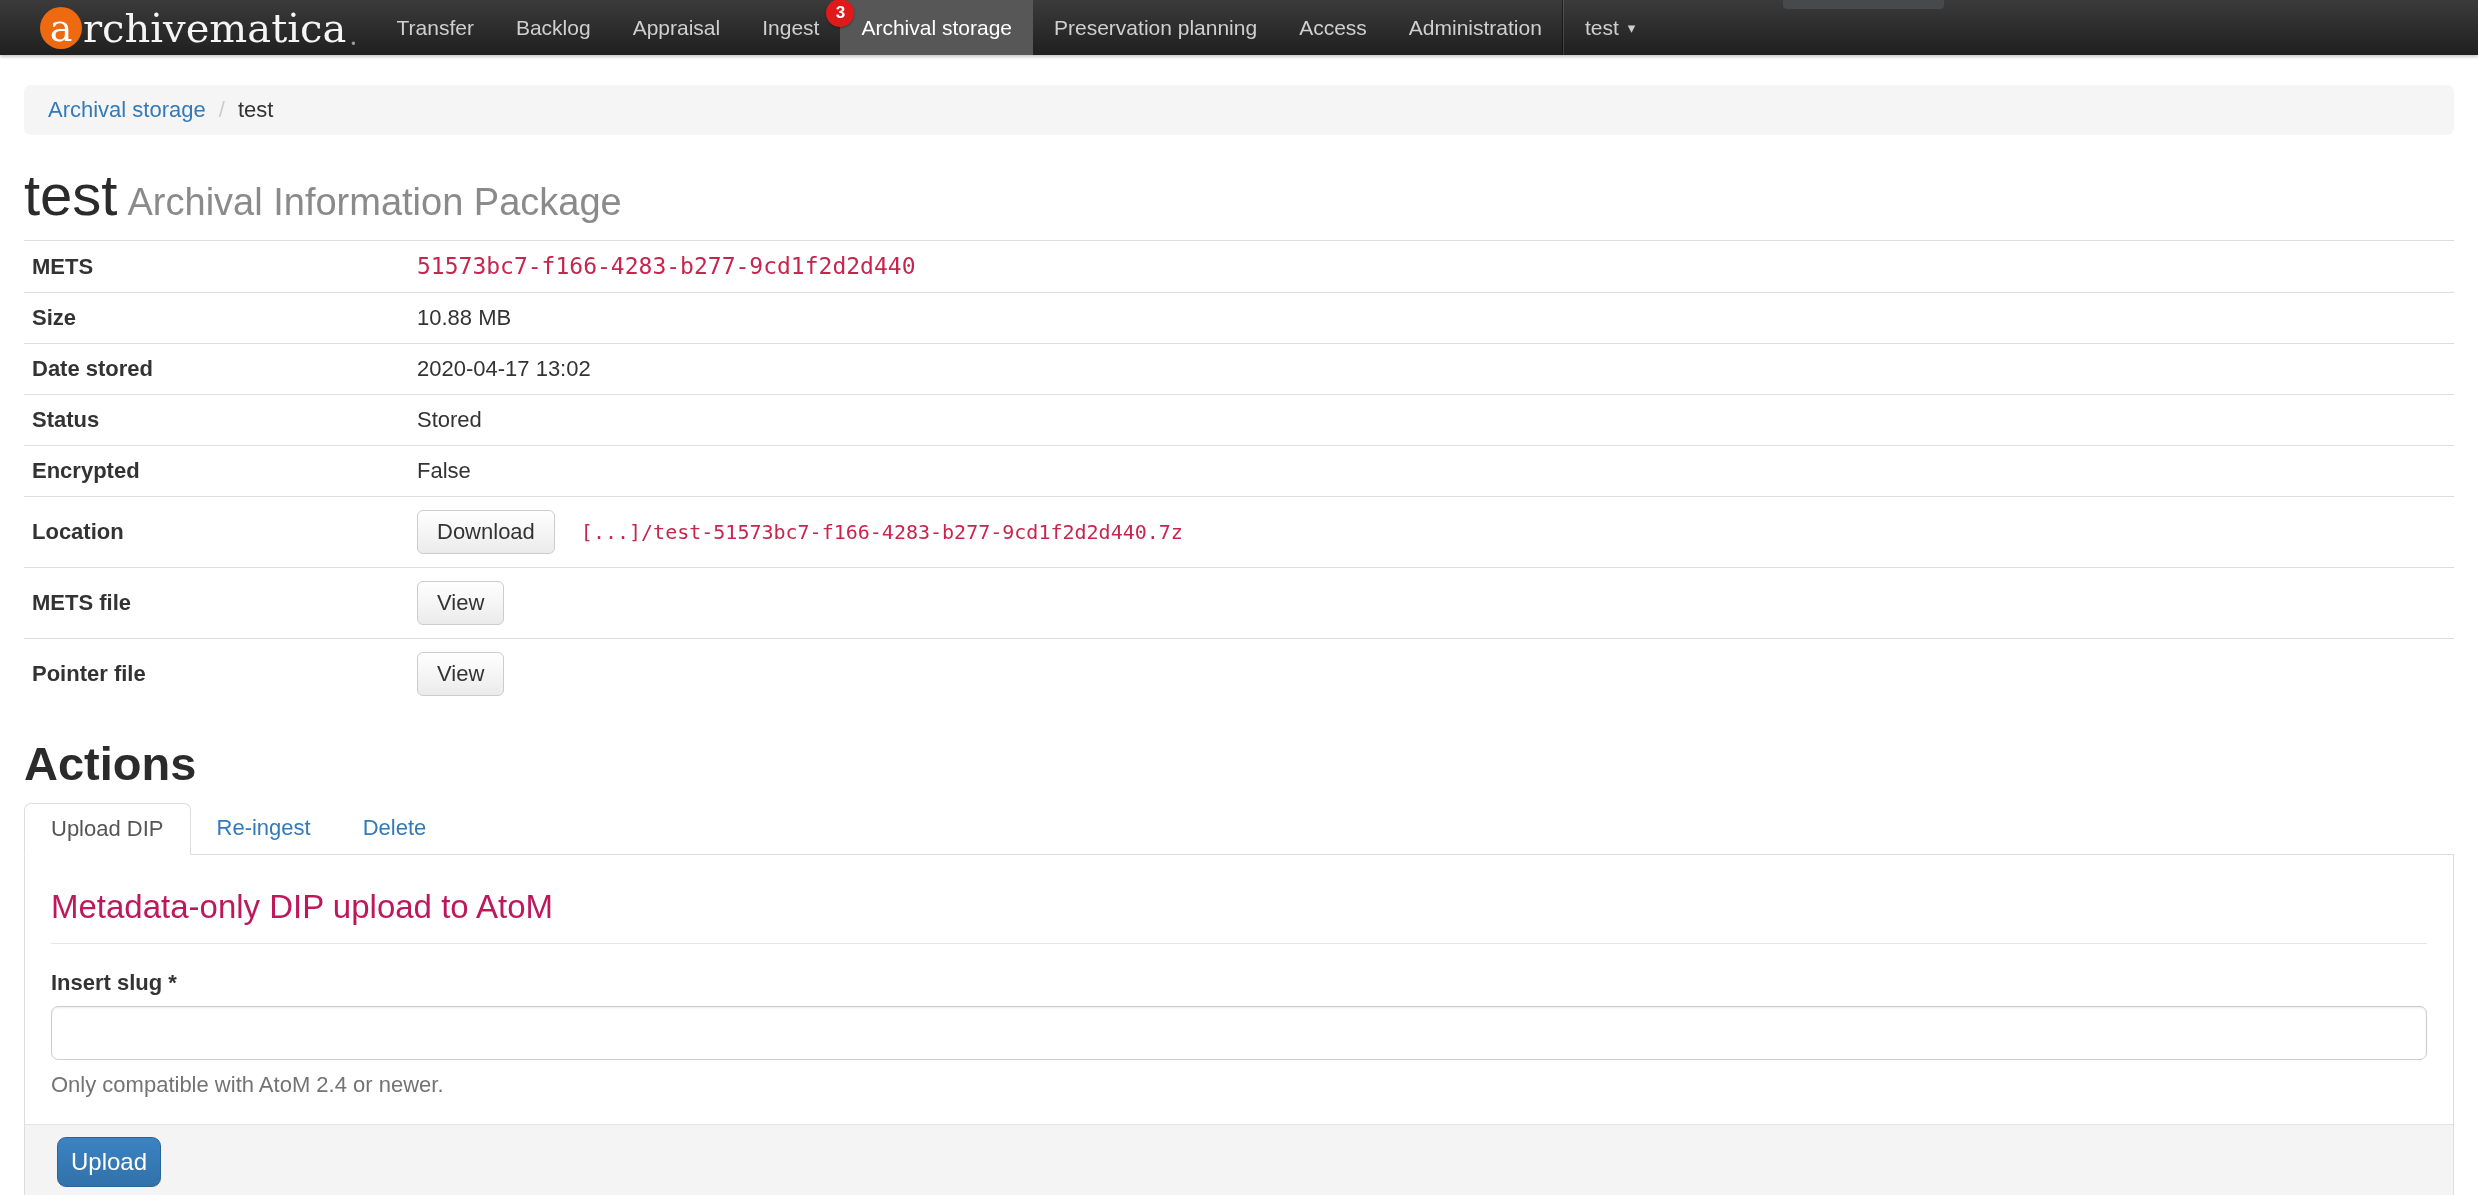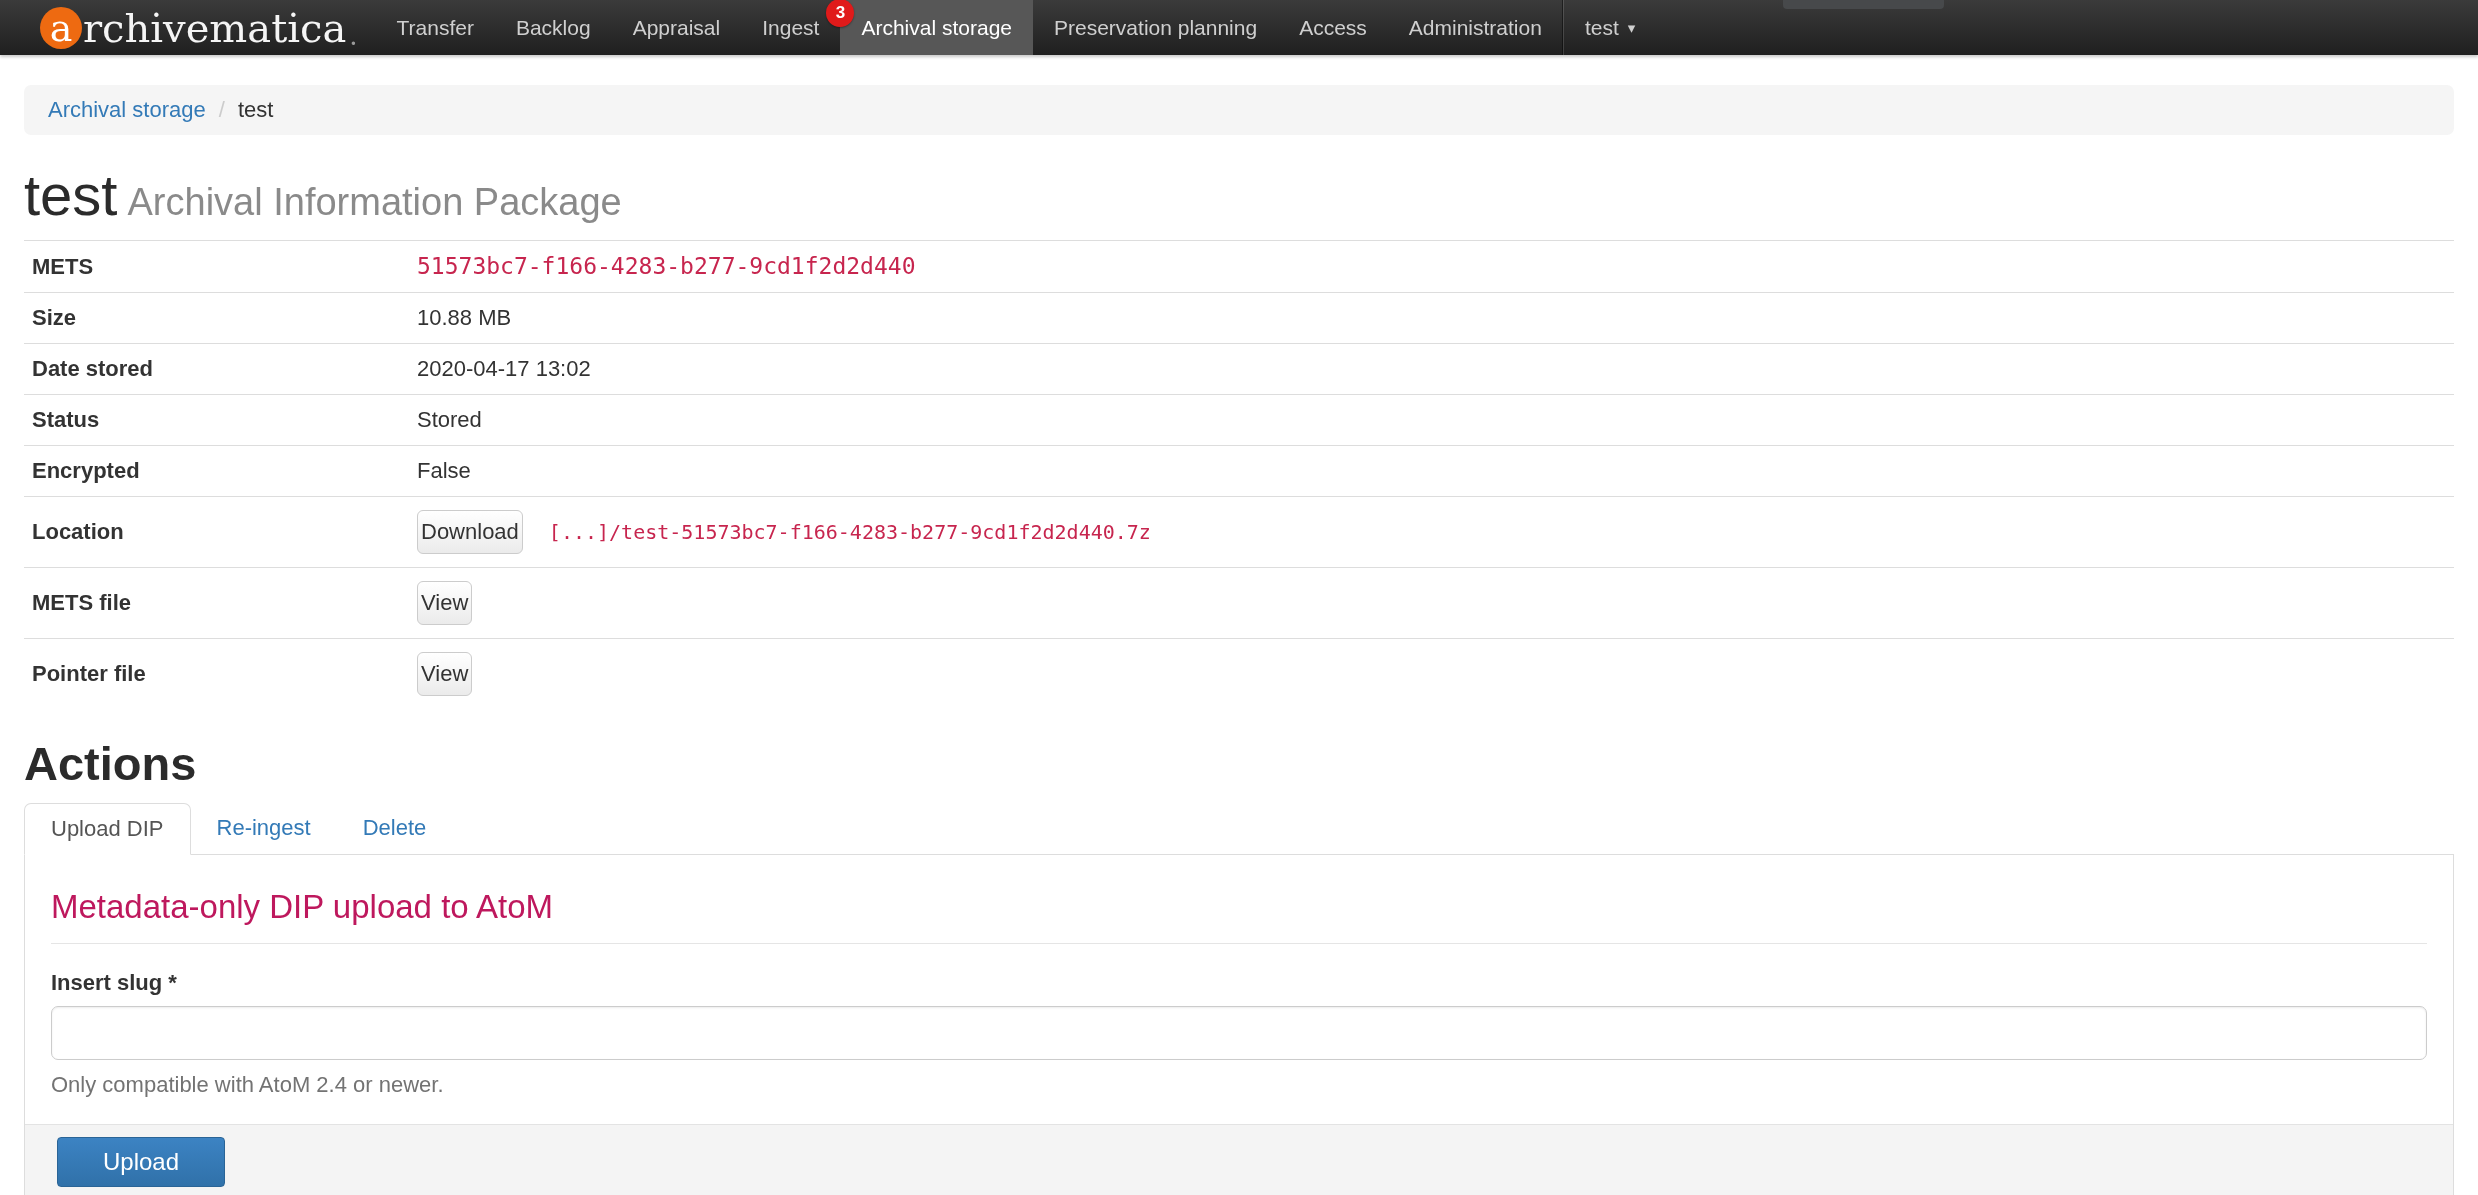--- a/index.html
+++ b/index.html
@@ -90,29 +90,29 @@
   code {
     font-family: "DejaVu Sans Mono", monospace;
     color: #c7254e; font-size: 23px;
   }
   td .path-code { font-size: 20px; margin-left: 26px; }
 
   .btn {
     display: inline-block; cursor: pointer;
     font-family: "Liberation Sans", sans-serif;
     font-size: 22px; line-height: 24px; color: #333;
-    padding: 9px 3px;
+    padding: 9px 19px;
     background: linear-gradient(#ffffff, #ebebeb);
     border: 1px solid #ccc; border-radius: 6px;
   }
   .btn-primary {
     font-size: 24px; line-height: 28px; color: #fff;
-    padding: 10px 45px;
+    padding: 10px 13px;
     background: linear-gradient(#3c83c3, #3071a9);
-    border: 1px solid #2a6496; border-radius: 4px;
+    border: 1px solid #2a6496; border-radius: 9px;
     cursor: pointer;
   }
 
   
   .actions-title { margin: 30px 0 14px; font-weight: bold; font-size: 47px; line-height: 50px; color: #2b2b2b; }
   .tabs { display: flex; list-style: none; margin: 0; padding: 0; border-bottom: 1px solid #ddd; }
   .tabs > li { margin-bottom: -1px; }
   .tabs > li > a {
     display: block; padding: 13px 26px;
     font-size: 22px; line-height: 24px;

